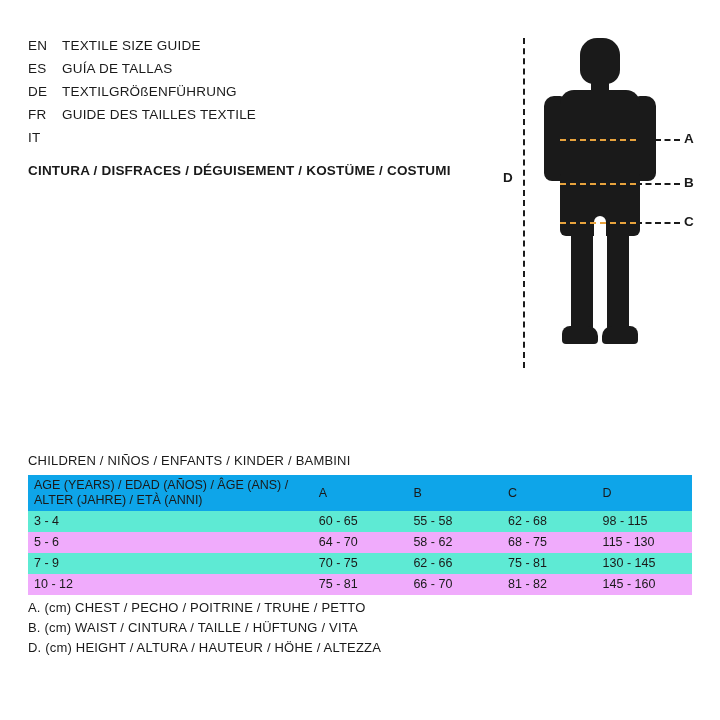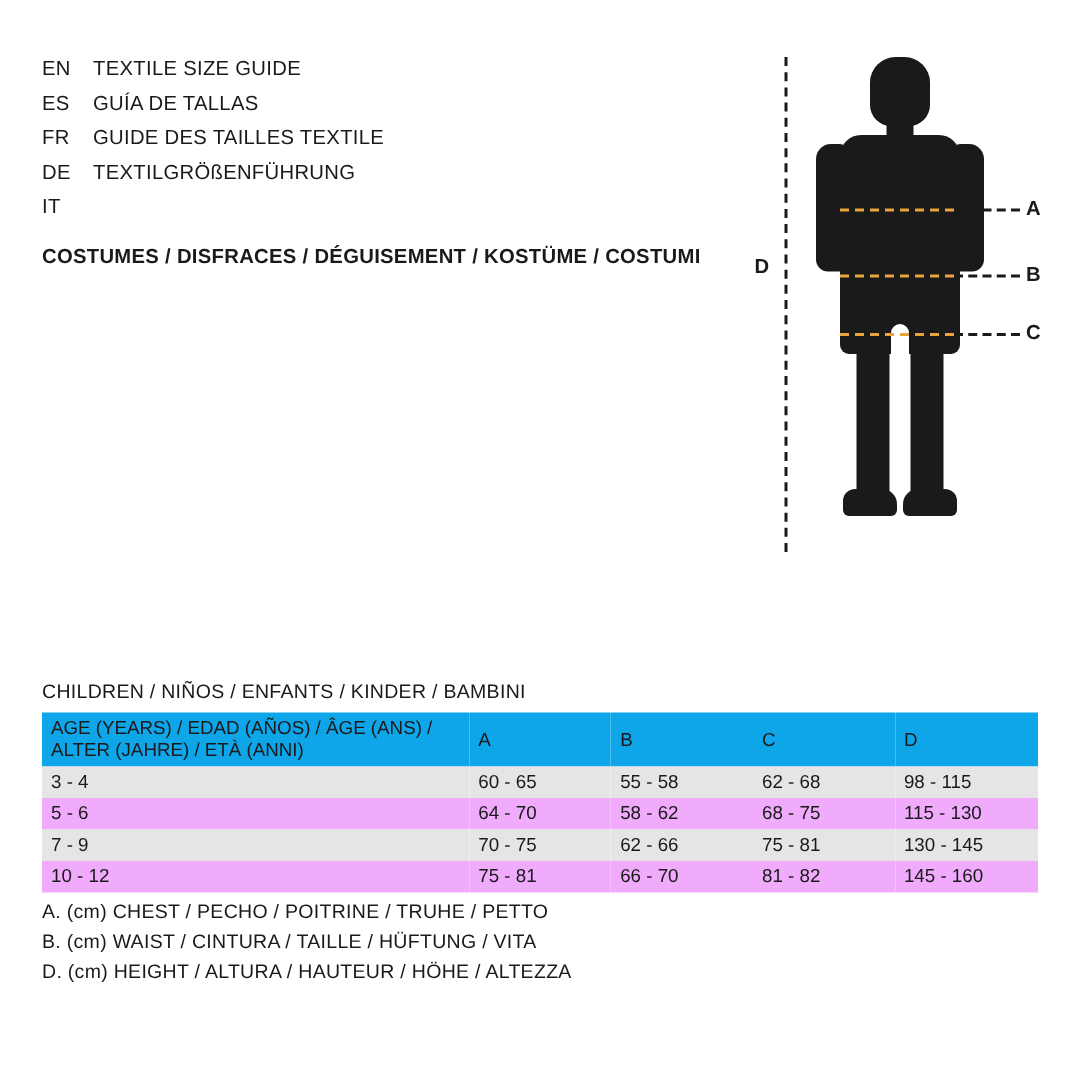--- a/index.html
+++ b/index.html
@@ -225,21 +225,21 @@
     font-weight: normal;
     line-height: 15px;
   }
   table.size-table thead tr {
     background: #0ea5e9;
   }
   table.size-table thead th:first-child {
     white-space: pre-line;
   }
   table.size-table tbody tr.odd {
-    background: #e5e5e5;
+    background: #5eead4;
   }
   table.size-table tbody tr.even {
     background: #f0abfc;
   }
   .col-label {
     width: 300px;
   }
   .col-a, .col-b, .col-c, .col-d {
     width: 91px;
   }
@@ -267,33 +267,33 @@
   <div class="lang-block">
     <div class="lang-row">
       <span class="lang-code">EN</span>
       <span class="lang-text">TEXTILE SIZE GUIDE</span>
     </div>
     <div class="lang-row">
       <span class="lang-code">ES</span>
       <span class="lang-text">GUÍA DE TALLAS</span>
     </div>
     <div class="lang-row">
+      <span class="lang-code">DE</span>
+      <span class="lang-text">TEXTILGRÖßENFÜHRUNG</span>
+    </div>
+    <div class="lang-row">
       <span class="lang-code">FR</span>
       <span class="lang-text">GUIDE DES TAILLES TEXTILE</span>
     </div>
     <div class="lang-row">
-      <span class="lang-code">DE</span>
-      <span class="lang-text">TEXTILGRÖßENFÜHRUNG</span>
-    </div>
-    <div class="lang-row">
       <span class="lang-code">IT</span>
     </div>
   </div>
 
-  <div class="costumes-line">COSTUMES / DISFRACES / DÉGUISEMENT / KOSTÜME / COSTUMI</div>
+  <div class="costumes-line">CINTURA / DISFRACES / DÉGUISEMENT / KOSTÜME / COSTUMI</div>
 
   <div class="figure-area">
 
     <div class="d-line"></div>
     <div class="d-label">D</div>
 
     <div class="silhouette">
       <div class="sil-head"></div>
       <div class="sil-neck"></div>
       <div class="sil-arm-l"></div>

